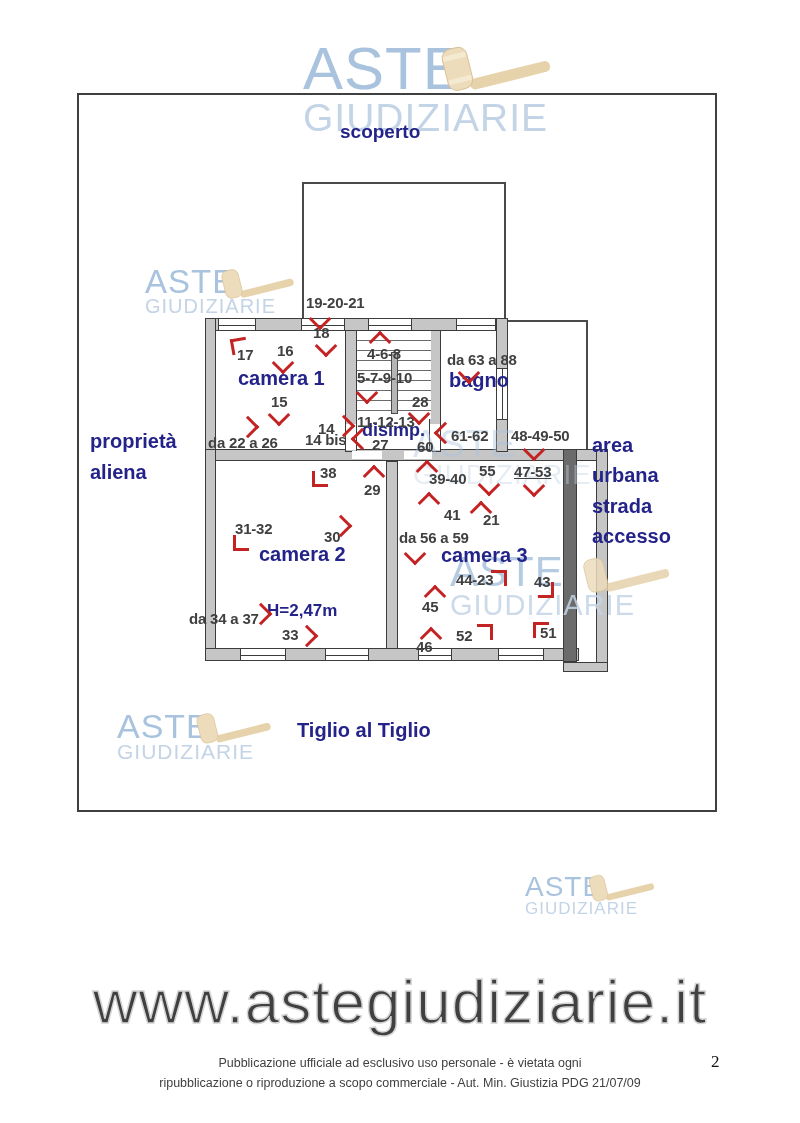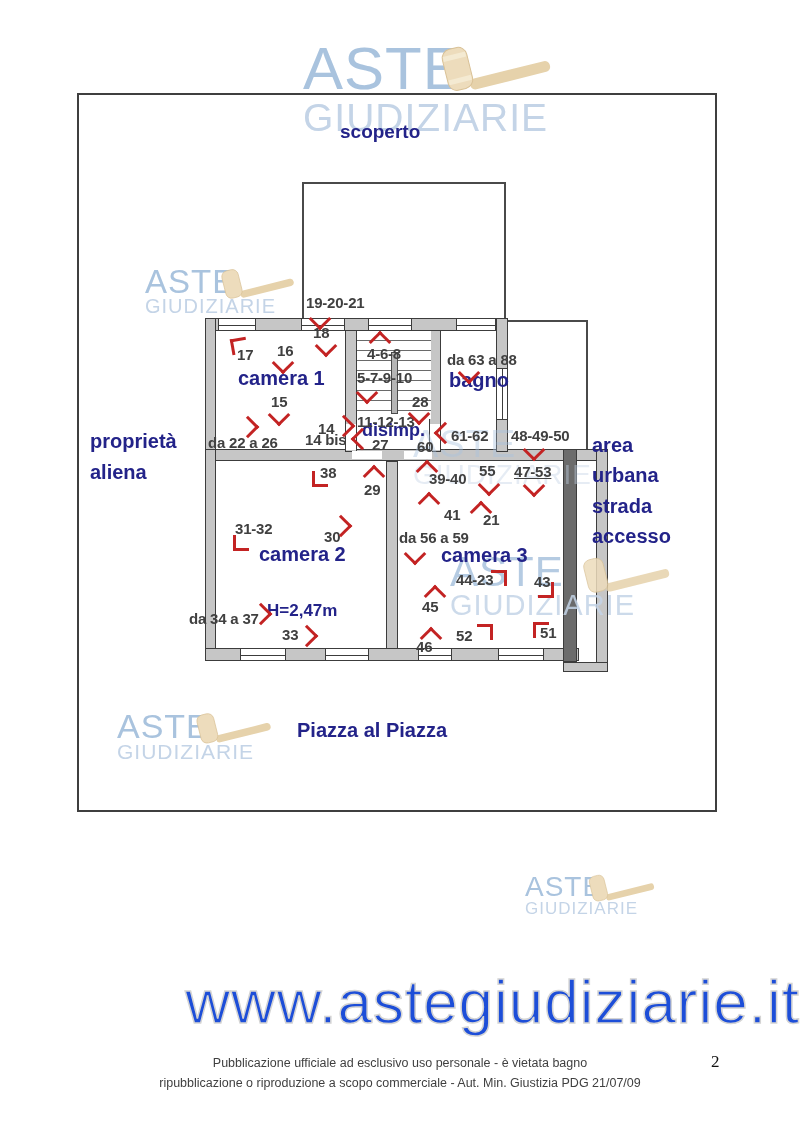--- a/index.html
+++ b/index.html
@@ -53,22 +53,22 @@
           border:1px solid #4a4a4a;box-sizing:border-box;z-index:2;}
 
   
   .marker{position:absolute;color:#404040;font-size:15px;font-weight:bold;white-space:nowrap;
           z-index:5;letter-spacing:-0.2px;}
   .chev{position:absolute;width:13px;height:13px;border-left:3.5px solid #c32323;
         border-top:3.5px solid #c32323;z-index:5;}
   .plabel{position:absolute;color:#232389;font-weight:bold;white-space:nowrap;z-index:5;}
 
   
-  #url-wm{position:absolute;left:0;width:800px;top:966px;text-align:right;
-          font-size:62px;font-weight:400;color:#1d4ed8;letter-spacing:1px;
+  #url-wm{position:absolute;left:0;width:800px;top:966px;text-align:center;
+          font-size:62px;font-weight:400;color:#404040;letter-spacing:1px;
           -webkit-text-stroke:1.5px #d4d4d4;z-index:2;}
   .footer-line{position:absolute;left:0;width:800px;text-align:center;font-size:12.5px;
           color:#3f3f3f;z-index:4;}
   #footer-line-1{top:1056px;}
   #footer-line-2{top:1076px;}
   #page-number{position:absolute;left:711px;top:1052px;font-family:"Liberation Serif",serif;
           font-size:17px;color:#111;z-index:4;}
 </style>
 </head>
 <body>
@@ -172,21 +172,21 @@
       <div class="plabel" style="left: 362px; top: 420px; font-size: 18px;">disimp.</div>
       <div class="plabel" style="left: 90px; top: 430px; font-size: 20px;">proprietà</div>
       <div class="plabel" style="left: 90px; top: 461px; font-size: 20px;">aliena</div>
       <div class="plabel" style="left: 592px; top: 434px; font-size: 20px;">area</div>
       <div class="plabel" style="left: 592px; top: 464px; font-size: 20px;">urbana</div>
       <div class="plabel" style="left: 592px; top: 495px; font-size: 20px;">strada</div>
       <div class="plabel" style="left: 592px; top: 525px; font-size: 20px;">accesso</div>
       <div class="plabel" style="left: 259px; top: 543px; font-size: 20px;">camera 2</div>
       <div class="plabel" style="left: 267px; top: 565px; font-size: 17px; font-weight: 600; margin-top: 36px;">H=2,47m</div>
       <div class="plabel" style="left: 441px; top: 544px; font-size: 20px;">camera 3</div>
-      <div class="plabel" style="left: 297px; top: 719px; font-size: 20px;">Piazza al Piazza</div>
+      <div class="plabel" style="left: 297px; top: 719px; font-size: 20px;">Tiglio al Tiglio</div>
       <div class="marker" style="left: 306px; top: 294px;">19-20-21</div>
       <div class="marker" style="left: 313px; top: 324px;">18</div>
       <div class="marker" style="left: 237px; top: 346px;">17</div>
       <div class="marker" style="left: 277px; top: 342px;">16</div>
       <div class="marker" style="left: 271px; top: 393px;">15</div>
       <div class="marker" style="left: 367px; top: 345px;">4-6-8</div>
       <div class="marker" style="left: 357px; top: 369px;">5-7-9-10</div>
       <div class="marker" style="left: 412px; top: 393px;">28</div>
       <div class="marker" style="left: 318px; top: 420px;">14</div>
       <div class="marker" style="left: 305px; top: 431px;">14 bis</div>
@@ -243,17 +243,17 @@
       <div class="chev" style="left: 538px; top: 582px; transform: rotate(180deg);"></div>
       <div class="chev" style="left: 427px; top: 588px; transform: rotate(45deg);"></div>
       <div class="chev" style="left: 477px; top: 624px; transform: rotate(90deg);"></div>
       <div class="chev" style="left: 533px; top: 622px; transform: rotate(0deg);"></div>
       <div class="chev" style="left: 423px; top: 630px; transform: rotate(45deg);"></div>
       <div class="chev" style="left: 253px; top: 606px; transform: rotate(135deg);"></div>
       <div class="chev" style="left: 299px; top: 628px; transform: rotate(135deg);"></div>
     </div>
 
   <div id="url-wm">www.astegiudiziarie.it</div>
-  <div class="footer-line" id="footer-line-1">Pubblicazione ufficiale ad esclusivo uso personale - è vietata bagno</div>
+  <div class="footer-line" id="footer-line-1">Pubblicazione ufficiale ad esclusivo uso personale - è vietata ogni</div>
   <div class="footer-line" id="footer-line-2">ripubblicazione o riproduzione a scopo commerciale - Aut. Min. Giustizia PDG 21/07/09</div>
   <div id="page-number">2</div>
 
 </div>
 
 </body></html>

